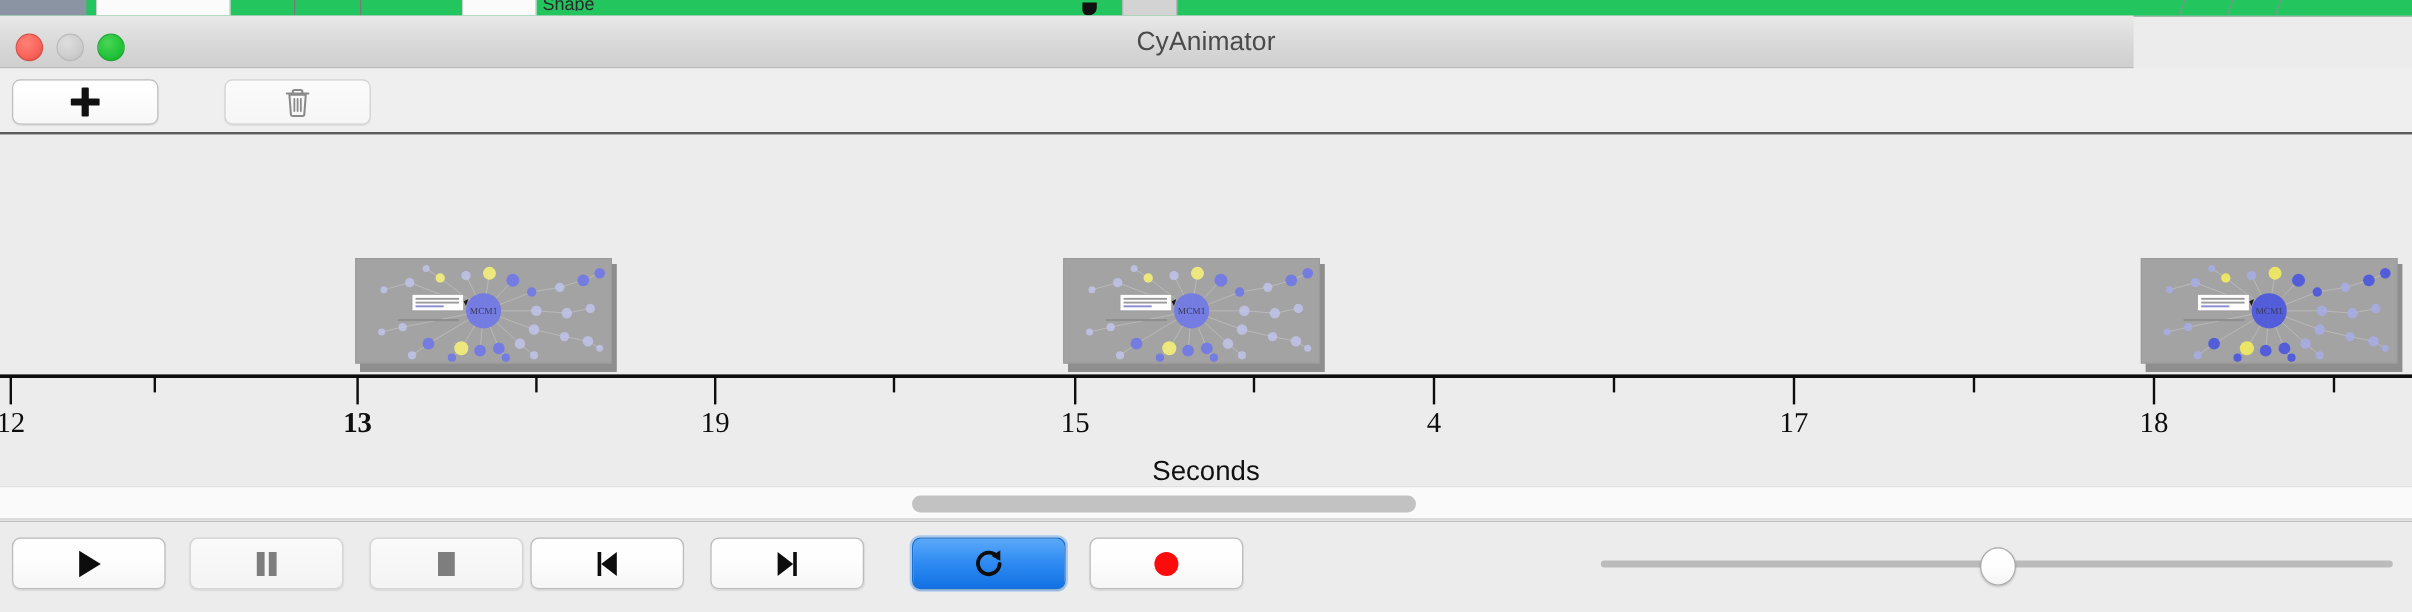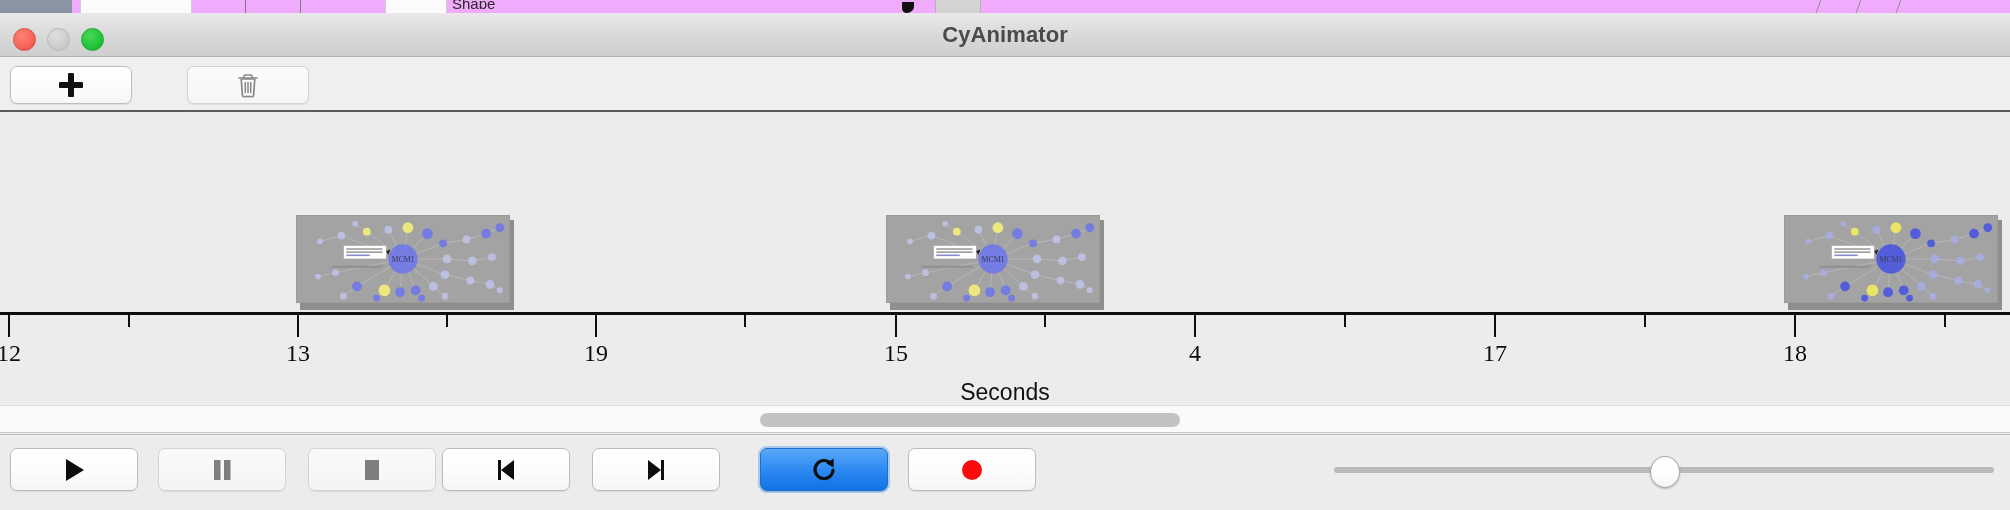--- a/index.html
+++ b/index.html
@@ -20,21 +20,21 @@
     width: 2010px;
     height: 510px;
     background: #ececec;
   }
 
   
   .bg-strip {
     position: absolute;
     left: 0; top: 0;
     width: 2010px; height: 13px;
-    background: #f0abfc;
+    background: #22c55e;
     border-bottom: 1px solid #b8b8b8;
     overflow: hidden;
   }
   .bg-strip .seg {
     position: absolute;
     top: 0;
     height: 13px;
     background: #fbfbfb;
     border-right: 1px solid #cfcfcf;
     border-left: 1px solid #cfcfcf;
@@ -82,25 +82,24 @@
     top: 0;
     width: 10px; height: 13px;
     border-left: 1px solid #8d8d8d;
     transform: skewX(-20deg);
   }
 
   
   .titlebar {
     position: absolute;
     left: 0; top: 13px;
-    width: 2010px; height: 44px;
+    width: 1778px; height: 44px;
     background: linear-gradient(to bottom, #e9e9e9 0%, #d8d8d8 55%, #cfcfcf 100%);
     border-bottom: 1px solid #b0b0b0;
     box-sizing: border-box;
-    font-weight: bold;
   }
   .traffic {
     position: absolute;
     left: 13px; top: 15px;
     display: flex;
     gap: 11px;
   }
   .light {
     width: 23px; height: 23px;
     border-radius: 50%;
@@ -605,21 +604,21 @@
         </div>
       </div>
 
     <div class="axis">
       <div class="axis-line"></div>
       <div id="ticks-host">
           <div class="tick major" style="left: 8px;"></div>
           <div class="tick-label" style="left: 9px;">12</div>
           <div class="tick minor" style="left: 128px;"></div>
           <div class="tick major" style="left: 297px;"></div>
-          <div class="tick-label" style="left: 298px;">13</div>
+          <div class="tick-label" style="left: 298px; font-weight: bold;">13</div>
           <div class="tick minor" style="left: 446px;"></div>
           <div class="tick major" style="left: 595px;"></div>
           <div class="tick-label" style="left: 596px;">19</div>
           <div class="tick minor" style="left: 744px;"></div>
           <div class="tick major" style="left: 895px;"></div>
           <div class="tick-label" style="left: 896px;">15</div>
           <div class="tick minor" style="left: 1044px;"></div>
           <div class="tick major" style="left: 1194px;"></div>
           <div class="tick-label" style="left: 1195px;">4</div>
           <div class="tick minor" style="left: 1344px;"></div>

